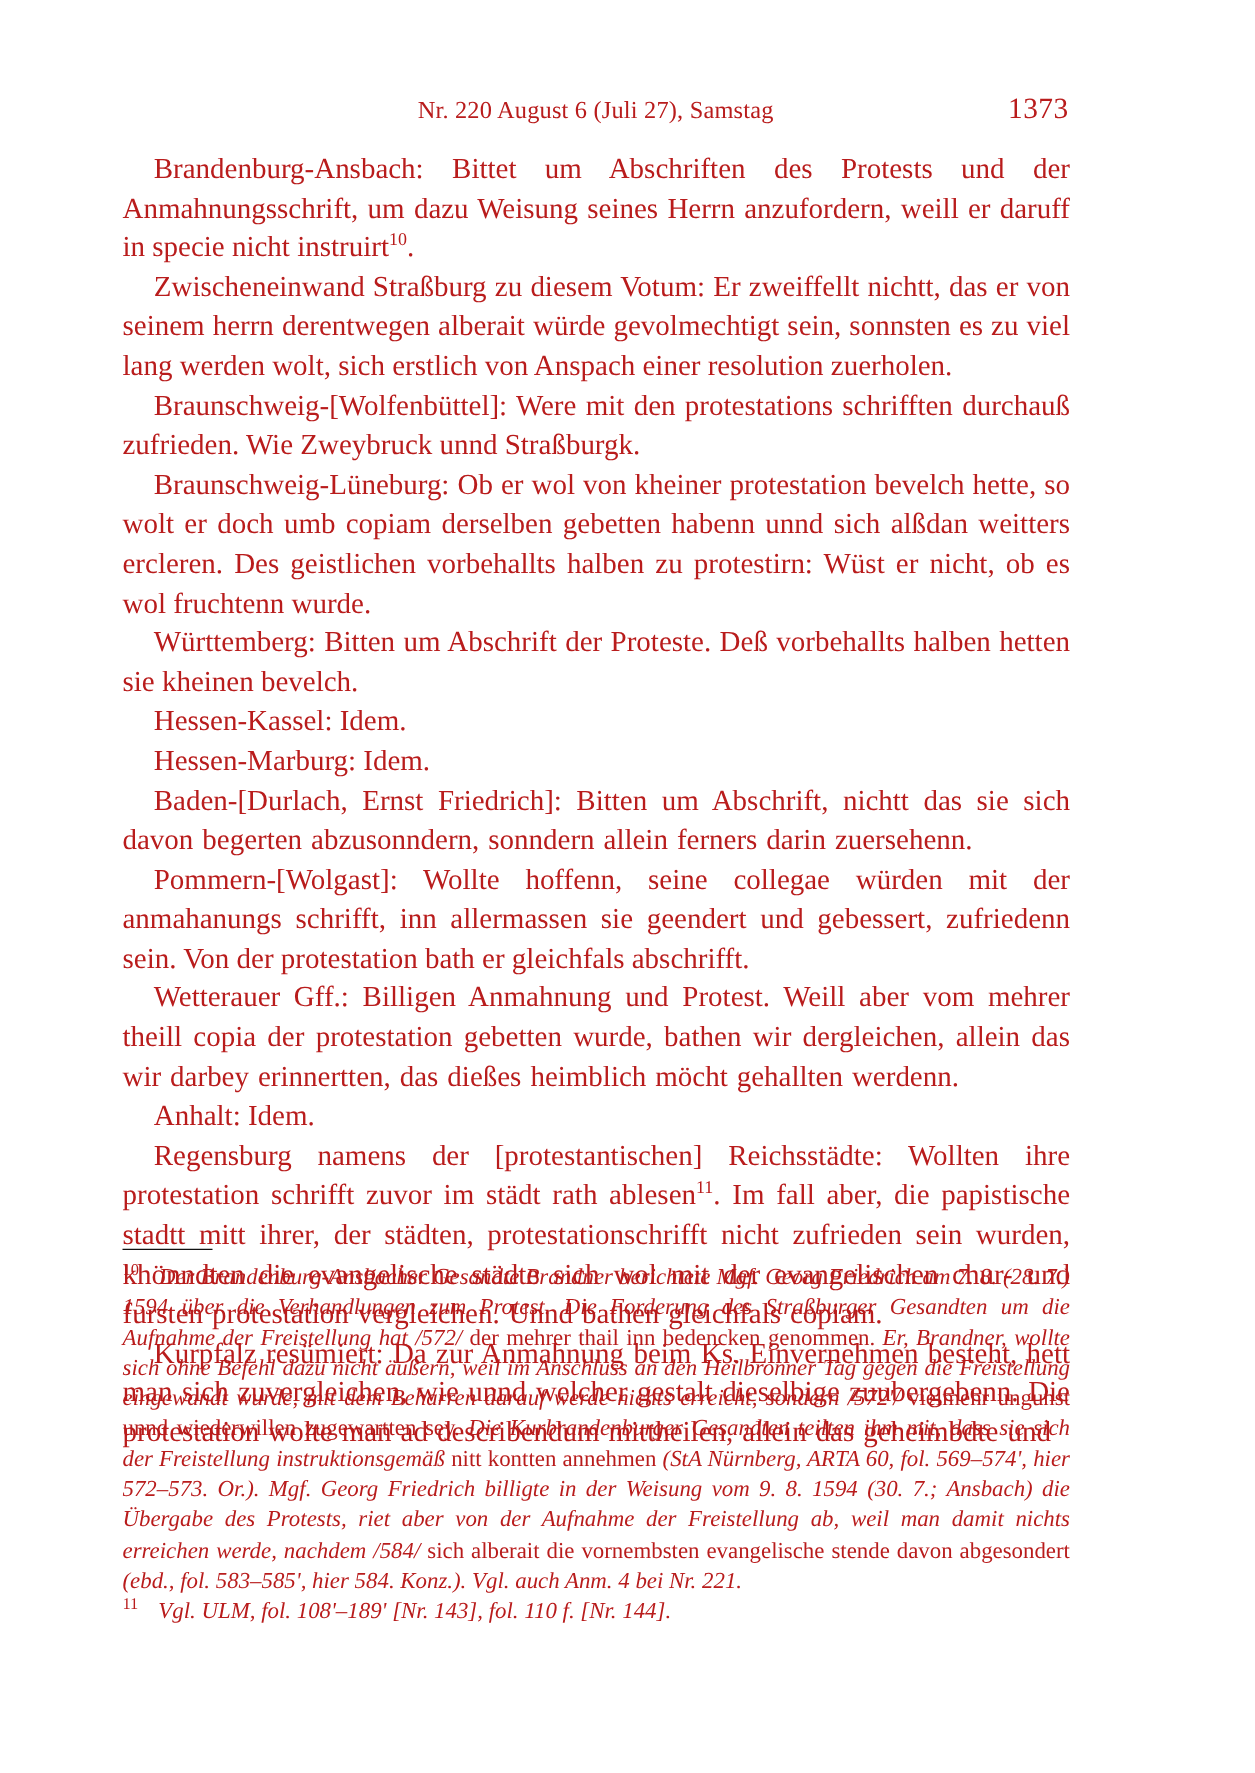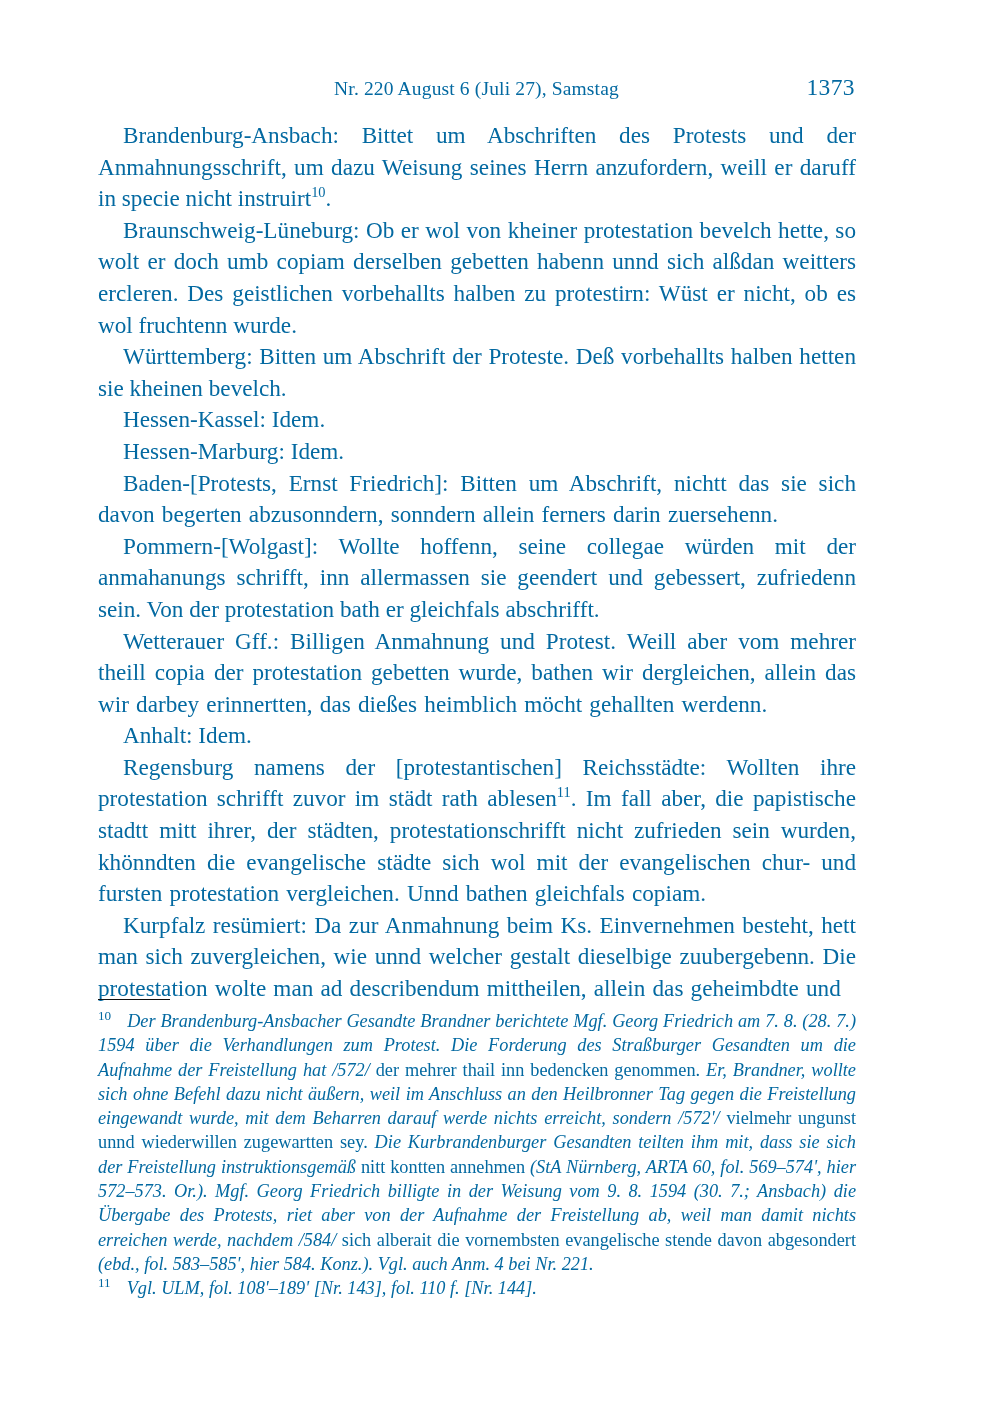--- a/index.html
+++ b/index.html
@@ -6,21 +6,21 @@
     margin: 0;
     padding: 0;
     background: #ffffff;
   }
   .page {
     position: relative;
     width: 1004px;
     height: 1418px;
     background: #ffffff;
     font-family: "Liberation Serif", "DejaVu Serif", serif;
-    color: #0369a1;
+    color: #b91c1c;
     overflow: hidden;
     box-sizing: border-box;
     border-radius: 19px;
   }
 
   
   .runhead {
     position: absolute;
     left: 98px;
     right: 149px;
@@ -117,25 +117,27 @@
 
 <div class="page">
 
   <div class="runhead">
     <span class="runhead-title">Nr. 220 August 6 (Juli 27), Samstag</span>
   </div>
   <div class="folio">1373</div>
 
   <div class="body-block" id="body-block">
       <p class="para"><span class="it">Brandenburg-Ansbach: Bittet um Abschriften des Protests und der Anmahnungsschrift, um dazu Weisung seines Herrn anzufordern,</span><span> weill er daruff in specie nicht instruirt</span><sup class="fn">10</sup><span>.</span></p>
+      <p class="para"><span class="it">Zwischeneinwand Straßburg zu diesem Votum:</span><span> Er zweiffellt nichtt, das er von seinem herrn derentwegen alberait würde gevolmechtigt sein, sonnsten es zu viel lang werden wolt, sich erstlich von Anspach einer resolution zuerholen.</span></p>
+      <p class="para"><span class="it">Braunschweig-[Wolfenbüttel]:</span><span> Were mit den protestations schrifften durchauß zufrieden. Wie Zweybruck unnd Straßburgk.</span></p>
       <p class="para"><span class="it">Braunschweig-Lüneburg:</span><span> Ob er wol von kheiner protestation bevelch hette, so wolt er doch umb copiam derselben gebetten habenn unnd sich alßdan weitters ercleren. Des geistlichen vorbehallts halben zu protestirn: Wüst er nicht, ob es wol fruchtenn wurde.</span></p>
       <p class="para"><span class="it">Württemberg: Bitten um Abschrift der Proteste.</span><span> Deß vorbehallts halben hetten sie kheinen bevelch.</span></p>
       <p class="para"><span class="it">Hessen-Kassel:</span><span> Idem.</span></p>
       <p class="para"><span class="it">Hessen-Marburg:</span><span> Idem.</span></p>
-      <p class="para loose"><span class="it">Baden-[Protests, Ernst Friedrich]: Bitten um Abschrift</span><span>, nichtt das sie sich davon begerten abzusonndern, sonndern allein ferners darin zuersehenn.</span></p>
+      <p class="para loose"><span class="it">Baden-[Durlach, Ernst Friedrich]: Bitten um Abschrift</span><span>, nichtt das sie sich davon begerten abzusonndern, sonndern allein ferners darin zuersehenn.</span></p>
       <p class="para"><span class="it">Pommern-[Wolgast]</span><span>: Wollte hoffenn, seine collegae würden mit der anmahanungs schrifft, inn allermassen sie geendert und gebessert, zufriedenn sein. Von der protestation bath er gleichfals abschrifft.</span></p>
       <p class="para loose"><span class="it">Wetterauer Gff.: Billigen Anmahnung und Protest.</span><span> Weill aber vom mehrer theill copia der protestation gebetten wurde, bathen wir dergleichen, allein das wir darbey erinnertten, das dießes heimblich möcht gehallten werdenn.</span></p>
       <p class="para"><span class="it">Anhalt:</span><span> Idem.</span></p>
       <p class="para loose"><span class="it">Regensburg namens der [protestantischen] Reichsstädte:</span><span> Wollten ihre protestation schrifft zuvor im städt rath ablesen</span><sup class="fn">11</sup><span>. Im fall aber, die papistische stadtt mitt ihrer, der städten, protestationschrifft nicht zufrieden sein wurden, khönndten die evangelische städte sich wol mit der evangelischen chur- und fursten protestation vergleichen. Unnd bathen gleichfals copiam.</span></p>
       <p class="para loose"><span class="it">Kurpfalz resümiert: Da zur Anmahnung beim Ks. Einvernehmen besteht,</span><span> hett man sich zuvergleichen, wie unnd welcher gestalt dieselbige zuubergebenn. Die protestation wolte man ad describendum mittheilen, allein das geheimbdte und</span></p>
     </div>
 
   <div class="fn-rule"></div>
   <div class="footnotes" id="footnote-block">
       <p class="fnote"><span class="fn-num">10</span><span class="fn-gap"></span><span>Der Brandenburg-Ansbacher Gesandte Brandner berichtete Mgf. Georg Friedrich am 7. 8. (28. 7.) 1594 über die Verhandlungen zum Protest. Die Forderung des Straßburger Gesandten um die Aufnahme der Freistellung hat /572/ </span><span class="rom">der mehrer thail inn bedencken genommen. </span><span>Er, Brandner, wollte sich ohne Befehl dazu nicht äußern, weil im Anschluss an den Heilbronner Tag gegen die Freistellung eingewandt wurde, mit dem Beharren darauf werde nichts erreicht, sondern /572'/ </span><span class="rom">vielmehr ungunst unnd wiederwillen zugewartten sey. </span><span>Die Kurbrandenburger Gesandten teilten ihm mit, dass sie sich der Freistellung instruktionsgemäß </span><span class="rom">nitt kontten annehmen </span><span>(StA Nürnberg, ARTA 60, fol. 569–574', hier 572–573. Or.). Mgf. Georg Friedrich billigte in der Weisung vom 9. 8. 1594 (30. 7.; Ansbach) die Übergabe des Protests, riet aber von der Aufnahme der Freistellung ab, weil man damit nichts erreichen werde, nachdem /584/ </span><span class="rom">sich alberait die vornembsten evangelische stende davon abgesondert </span><span>(ebd., fol. 583–585', hier 584. Konz.). Vgl. auch Anm. 4 bei Nr. 221.</span></p>

